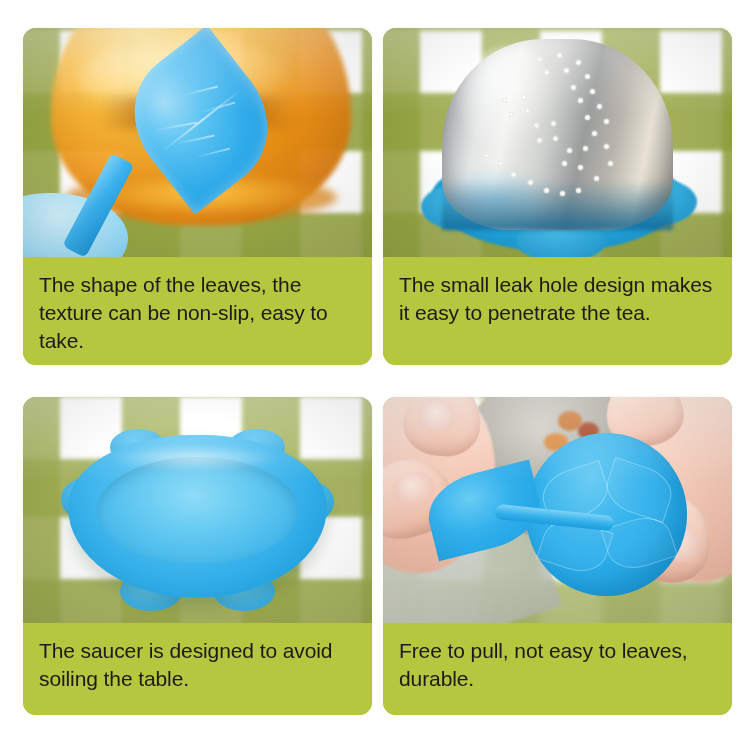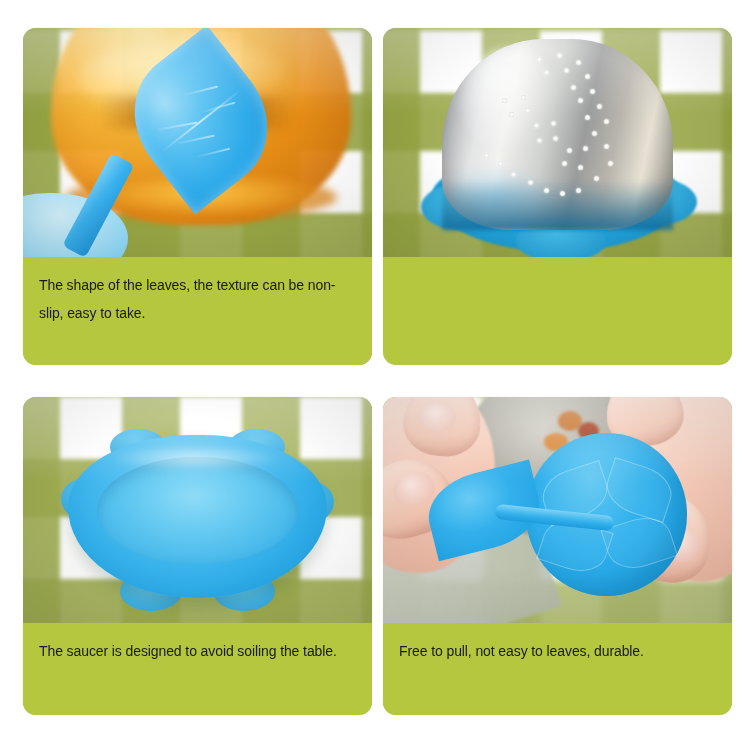--- a/index.html
+++ b/index.html
@@ -52,21 +52,21 @@
     position: relative;
     background: #b5c63f;
     height: calc(100% - 229px);
     box-sizing: border-box;
     padding: 14px 16px 10px 16px;
   }
   .card-3 .caption, .card-4 .caption { height: calc(100% - 226px); border-radius: 8px; }
   .caption p {
     margin: 0;
     color: #1b1b1b;
-    font-size: 14px;
+    font-size: 21px;
     line-height: 28px;
     letter-spacing: -0.1px;
     font-family: "Liberation Sans", sans-serif;
   }
 
   
   .gingham {
     position: absolute;
     inset: -6%;
     background-color: #ffffff;
@@ -453,20 +453,23 @@
           <div class="hole" style="left:51%;top:80%;"></div>
           <div class="hole" style="left:58%;top:78%;"></div>
           <div class="hole" style="left:66%;top:72%;"></div>
           <div class="hole" style="left:72%;top:64%;"></div>
           <div class="hole" style="left:70%;top:55%;"></div>
         </div>
 
         <div class="glow-top"></div>
         <div class="vignette"></div>
       </div>
+      <div class="caption">
+        <p>The small leak hole design makes it easy to penetrate the tea.</p>
+      </div>
     </div>
 
     <div class="card card-3">
       <div class="photo">
         <div class="gingham weave"></div>
         <div class="p3-dish">
           <div class="p3-lobe" style="left:-3%;top:26%;width:20%;height:26%;"></div>
           <div class="p3-lobe" style="left:83%;top:28%;width:20%;height:26%;"></div>
           <div class="p3-lobe" style="left:16%;top:-4%;width:22%;height:22%;"></div>
           <div class="p3-lobe" style="left:62%;top:-4%;width:22%;height:22%;"></div>

